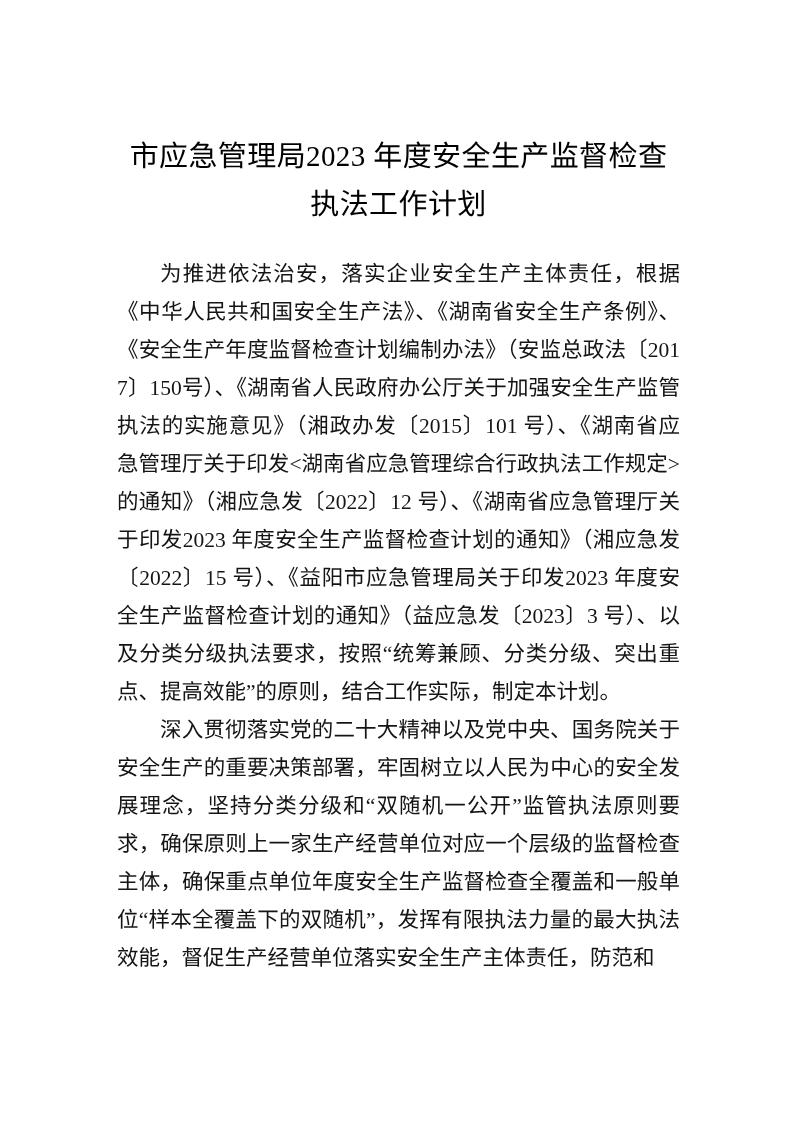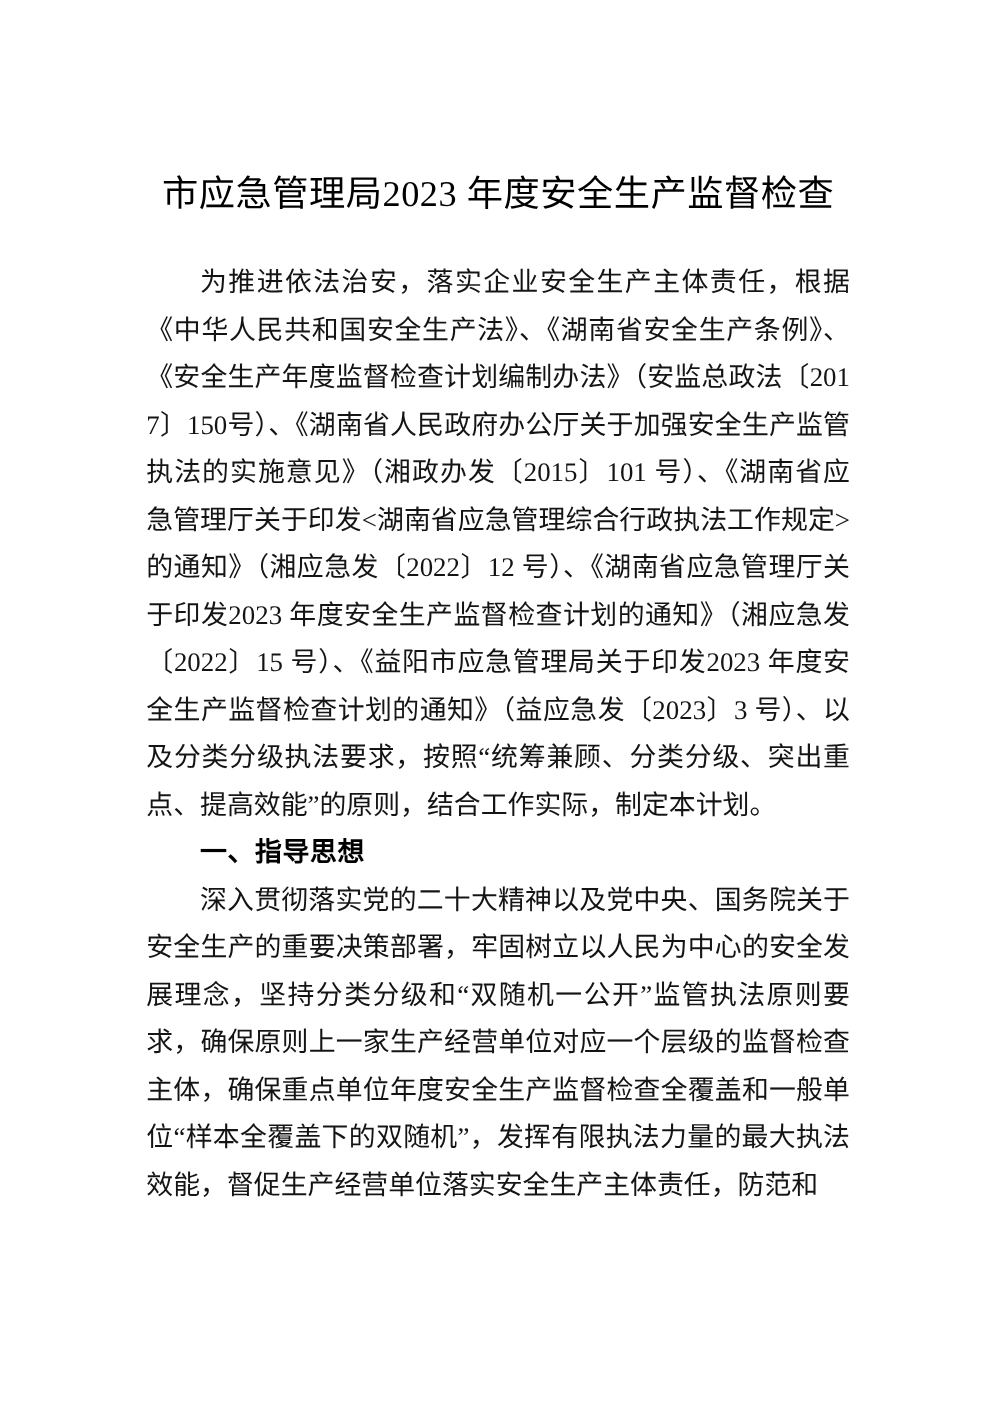--- a/index.html
+++ b/index.html
@@ -77,22 +77,22 @@
   }
 </style>
 </head>
 <body>
 
 <div class="page">
   <div class="page-body">
 
     <h1 class="doc-title">
       <span class="title-line">市应急管理局2023 年度安全生产监督检查</span>
+      <span class="title-line">执法工作计划</span>
     </h1>
 
     <p class="para para--first">为推进依法治安，落实企业安全生产主体责任，根据《中华人民共和国安全生产法》、《湖南省安全生产条例》、《安全生产年度监督检查计划编制办法》（安监总政法〔2017〕150号）、《湖南省人民政府办公厅关于加强安全生产监管执法的实施意见》（湘政办发〔2015〕101 号）、《湖南省应急管理厅关于印发&lt;湖南省应急管理综合行政执法工作规定&gt;的通知》（湘应急发〔2022〕12 号）、《湖南省应急管理厅关于印发2023 年度安全生产监督检查计划的通知》（湘应急发〔2022〕15 号）、《益阳市应急管理局关于印发2023 年度安全生产监督检查计划的通知》（益应急发〔2023〕3 号）、以及分类分级执法要求，按照“统筹兼顾、分类分级、突出重点、提高效能”的原则，结合工作实际，制定本计划。</p>
 
-    <h2 class="section-heading">一、指导思想</h2>
 
     <p class="para">深入贯彻落实党的二十大精神以及党中央、国务院关于安全生产的重要决策部署，牢固树立以人民为中心的安全发展理念，坚持分类分级和“双随机一公开”监管执法原则要求，确保原则上一家生产经营单位对应一个层级的监督检查主体，确保重点单位年度安全生产监督检查全覆盖和一般单位“样本全覆盖下的双随机”，发挥有限执法力量的最大执法效能，督促生产经营单位落实安全生产主体责任，防范和</p>
 
   </div>
 </div>
 
 </body></html>

